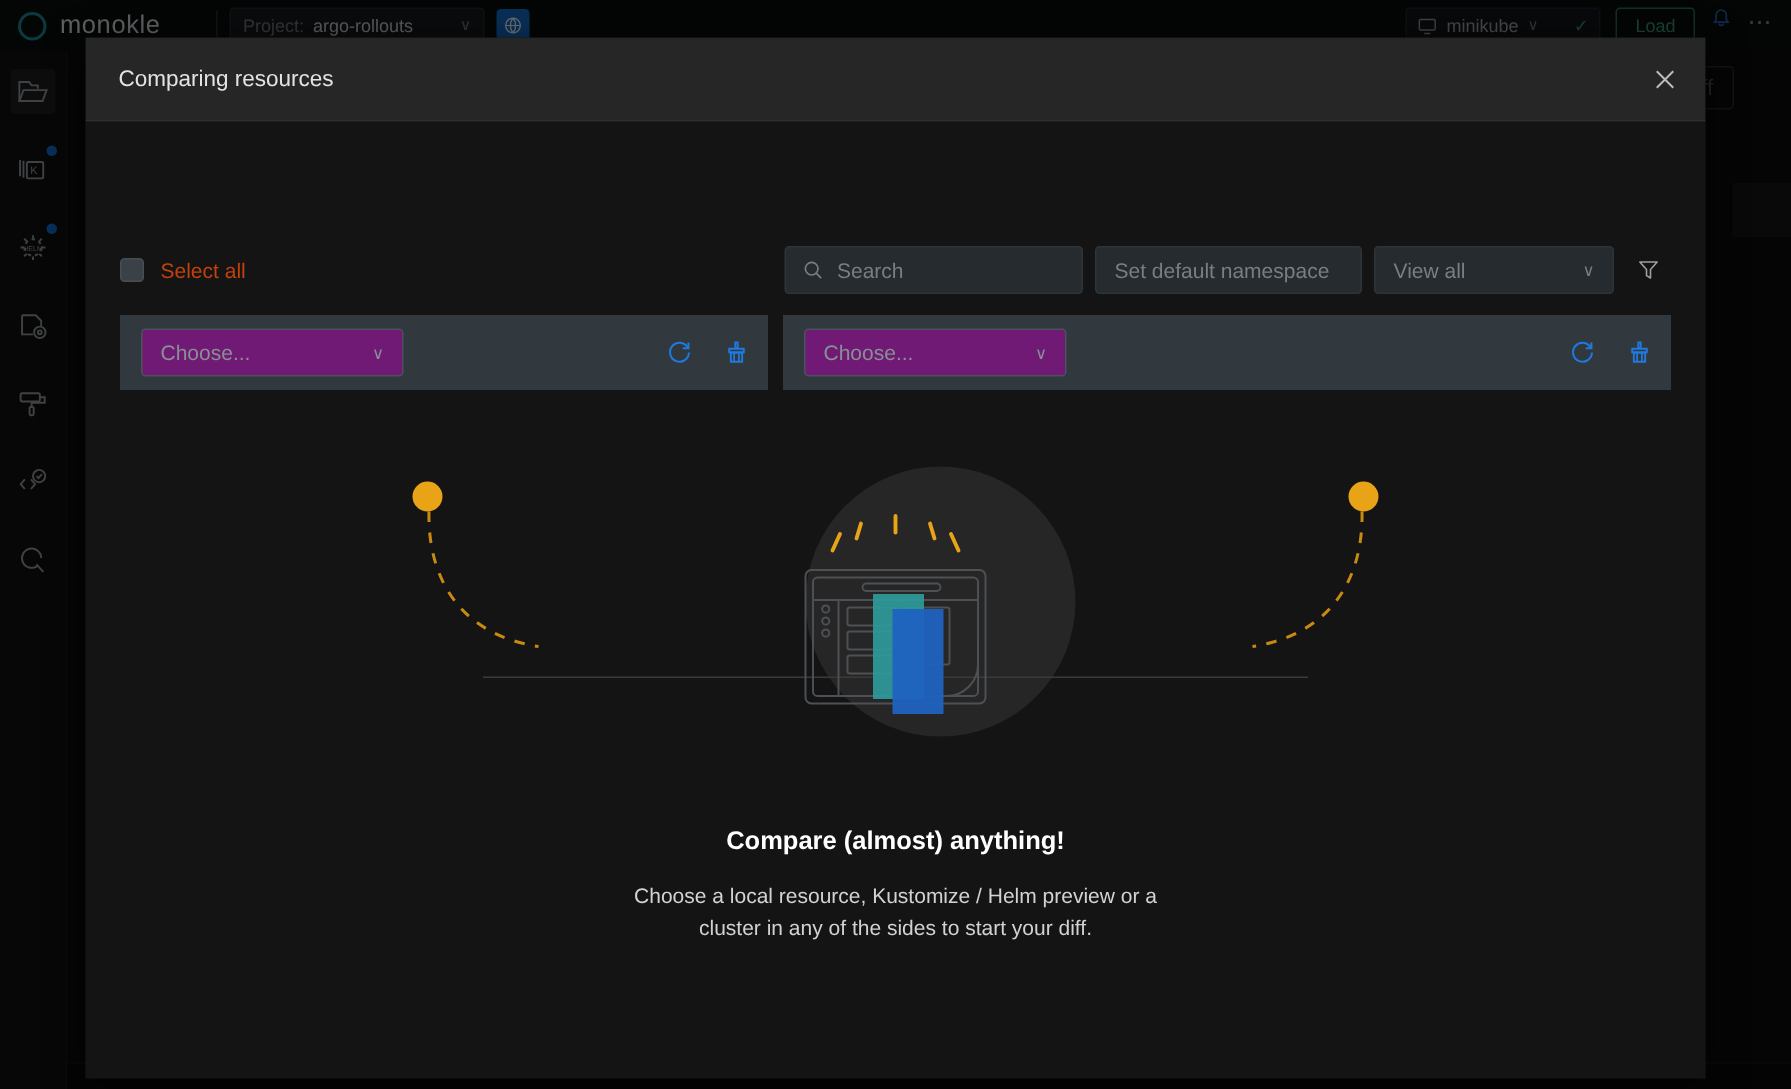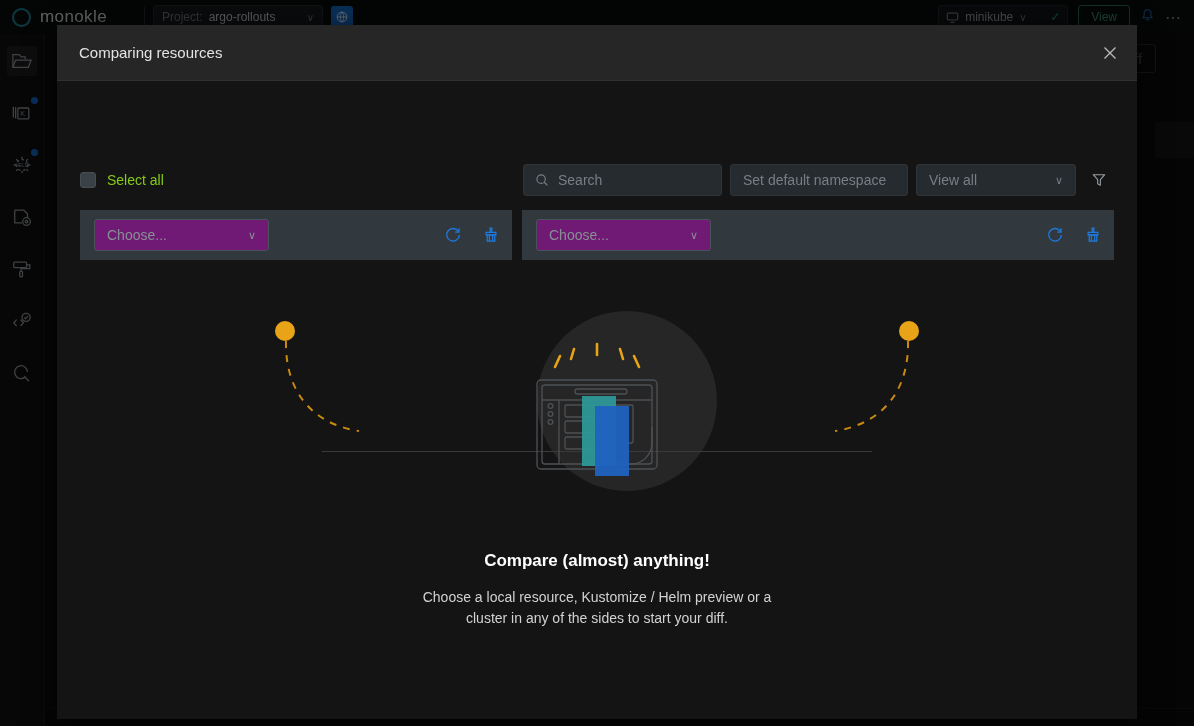--- a/index.html
+++ b/index.html
@@ -30,21 +30,21 @@
     border-radius: 3px; display: flex; align-items: center; gap: 6px;
     padding: 0 8px; color: #6e7479; font-size: 12px;
   }
   .proj-name { color: #c2c7cb; }
   .proj-caret { margin-left: auto; color: #6e7479; font-size: 10px; }
   .proj-icon-btn {
     width: 22px; height: 22px; border-radius: 3px; background: #1668c4;
     margin-left: 8px; display:flex; align-items:center; justify-content:center;
     color:#e9f1fb; font-size: 12px;
   }
-  .topbar-right { margin-left: auto; display: flex; align-items: center; gap: 10px; padding-right: 12px; }
+  .topbar-right { margin-left: auto; display: flex; gap: 10px; padding-right: 12px; }
   .cluster-select {
     width: 130px; height: 24px; background: #101618; border: 1px solid #1d2528;
     border-radius: 3px; display: flex; align-items: center; gap: 6px;
     padding: 0 7px; color: #9aa0a5; font-size: 12px;
   }
   .cluster-check { color: #2e8f78; font-size: 12px; margin-left: auto; }
   .load-btn {
     height: 24px; padding: 0 12px; border: 1px solid #2a6a58; border-radius: 3px;
     color: #3d8f76; font-size: 12px; display: flex; align-items: center; background: transparent;
   }
@@ -91,21 +91,21 @@
   }
   .modal-body { flex: 1; position: relative; background: #141414; }
 
   
   .toolbar {
     position: absolute; left: 23px; top: 80px; right: 23px; height: 38px;
     display: flex; align-items: center;
   }
   .select-all { display: flex; align-items: center; gap: 11px; }
   .cbox { width: 16px; height: 16px; border-radius: 3px; background: #3b4247; border: 1px solid #474e53; }
-  .select-all-label { color: #84cc16; font-size: 14px; }
+  .select-all-label { color: #c2410c; font-size: 14px; }
   .toolbar-right { margin-left: auto; display: flex; align-items: flex-start; gap: 8px; }
   .search-box {
     width: 199px; height: 32px; background: #262b2f; border: 1px solid #2e3438; border-radius: 3px;
     display: flex; align-items: center; gap: 9px; padding: 0 11px; color: #787e84; font-size: 14px;
   }
   .ns-box {
     width: 178px; height: 32px; background: #262b2f; border: 1px solid #2e3438; border-radius: 3px;
     display: flex; align-items: center; padding: 0 12px; color: #787e84; font-size: 14px;
   }
   .view-box {
@@ -167,21 +167,21 @@
       <div class="topbar-right">
         <div class="cluster-select">
           <svg width="13" height="13" viewBox="0 0 16 16">
               <rect x="1.5" y="2.5" width="13" height="8.5" rx="1" fill="none" stroke="#8d9297" stroke-width="1.2"></rect>
               <path d="M5.5 14h5" stroke="#8d9297" stroke-width="1.2"></path>
             </svg>
           <span>minikube</span>
           <span style="color:#6e7479;font-size:10px">∨</span>
           <span class="cluster-check">✓</span>
         </div>
-        <div class="load-btn">View</div>
+        <div class="load-btn">Load</div>
         <div class="bell-icon">
           <svg width="15" height="15" viewBox="0 0 16 16">
               <path d="M8 1.8a3.6 3.6 0 0 1 3.6 3.6v3l1.2 2H3.2l1.2-2v-3A3.6 3.6 0 0 1 8 1.8z" fill="none" stroke="#1f5ea8" stroke-width="1.2"></path>
               <path d="M6.6 11.4a1.4 1.4 0 0 0 2.8 0" fill="none" stroke="#1f5ea8" stroke-width="1.2"></path>
             </svg>
         </div>
         <div class="dots-icon">⋯</div>
       </div>
     </div>
 

